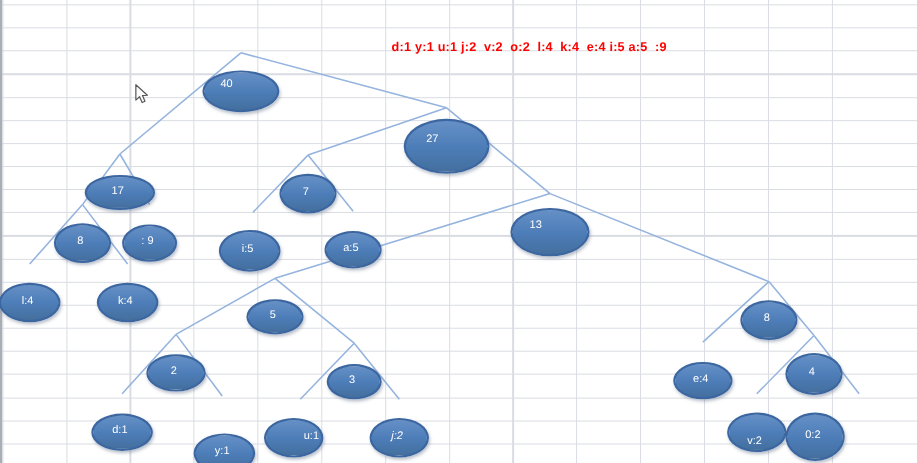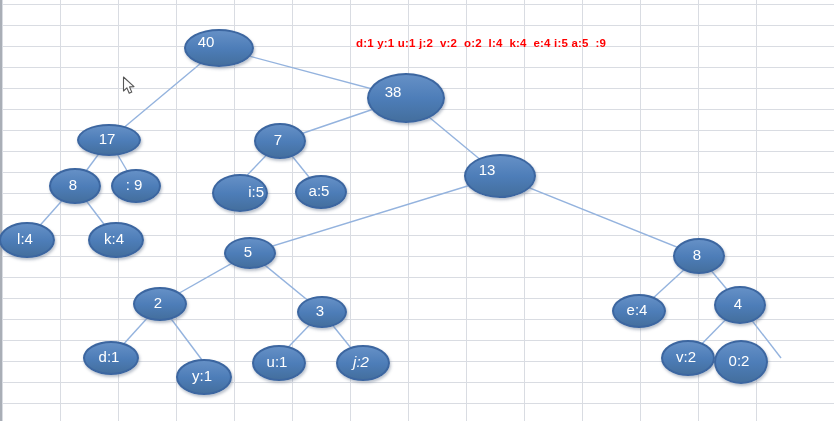--- a/index.html
+++ b/index.html
@@ -19,21 +19,21 @@
     position:absolute;left:0;top:0;width:2px;height:421px;background:var(--edge-strip);
   }
   #edges{position:absolute;left:0;top:0;width:834px;height:421px;}
   #edges line{stroke:var(--edge);stroke-width:1.4px;}
   .node{
     position:absolute;box-sizing:border-box;border-radius:50%;
     border:2px solid var(--node-border);
     background:linear-gradient(180deg, #6590c6 0%, var(--node-fill) 52%, #446f9e 100%);
     box-shadow:1px 2px 3px rgba(100,115,140,.45);
     display:flex;align-items:center;justify-content:center;
-    color:var(--node-text);font-size:15px;
+    color:var(--node-text);font-size:10px;margin-top:35px;
   }
   .node .lbl{transform:translate(-2px,-2px);white-space:pre;}
   .node.big .lbl{transform:translate(-13px,-7px);}
   .legend{
     position:absolute;color:var(--red);font-size:11.5px;letter-spacing:.2px;white-space:pre;
   }
   .cursor{position:absolute;pointer-events:none;}
 </style>
 </head>
 <body style="--grid: #d9dce2; --edge-strip: #a9aeb6; --edge: #94b3de; --node-fill: #4d7db8; --node-border: #3c66a0; --node-text: #ffffff; --red: #ff0000;">
@@ -65,41 +65,41 @@
     <line x1="699" y1="256" x2="740" y2="305"></line>
     <line x1="740" y1="305" x2="688" y2="358"></line>
     <line x1="740" y1="305" x2="781" y2="358"></line>
   </svg>
 
 <div id="nodes">
     <div class="node big" style="left: 184px; top: 29px; width: 70px; height: 38px;">
       <span class="lbl">40</span>
     </div>
     <div class="node big" style="left: 367px; top: 73px; width: 78px; height: 50px;">
-      <span class="lbl">38</span>
+      <span class="lbl">27</span>
     </div>
     <div class="node" style="left: 77px; top: 124px; width: 64px; height: 32px;">
       <span class="lbl">17</span>
     </div>
     <div class="node" style="left: 49px; top: 168px; width: 52px; height: 36px;">
       <span class="lbl">8</span>
     </div>
     <div class="node" style="left: 111px; top: 169px; width: 50px; height: 34px;">
       <span class="lbl">: 9</span>
     </div>
     <div class="node" style="left: -1px; top: 222px; width: 56px; height: 36px;">
       <span class="lbl">l:4</span>
     </div>
     <div class="node" style="left: 88px; top: 222px; width: 56px; height: 36px;">
       <span class="lbl">k:4</span>
     </div>
     <div class="node" style="left: 254px; top: 123px; width: 52px; height: 36px;">
       <span class="lbl">7</span>
     </div>
-    <div class="node" style="left: 212px; top: 174px; width: 56px; height: 38px; justify-content: flex-end;">
+    <div class="node" style="left: 199px; top: 174px; width: 56px; height: 38px;">
       <span class="lbl">i:5</span>
     </div>
     <div class="node" style="left: 295px; top: 175px; width: 52px; height: 34px;">
       <span class="lbl">a:5</span>
     </div>
     <div class="node big" style="left: 464px; top: 154px; width: 72px; height: 44px;">
       <span class="lbl">13</span>
     </div>
     <div class="node" style="left: 224px; top: 237px; width: 52px; height: 32px;">
       <span class="lbl">5</span>
@@ -109,36 +109,36 @@
     </div>
     <div class="node" style="left: 297px; top: 296px; width: 50px; height: 32px;">
       <span class="lbl">3</span>
     </div>
     <div class="node" style="left: 83px; top: 341px; width: 56px; height: 34px;">
       <span class="lbl">d:1</span>
     </div>
     <div class="node" style="left: 176px; top: 359px; width: 56px; height: 36px;">
       <span class="lbl">y:1</span>
     </div>
-    <div class="node" style="left: 252px; top: 345px; width: 54px; height: 36px;">
+    <div class="node" style="left: 240px; top: 345px; width: 54px; height: 36px; justify-content: flex-end;">
       <span class="lbl">u:1</span>
     </div>
     <div class="node" style="left: 336px; top: 345px; width: 54px; height: 36px; font-style: italic;">
       <span class="lbl">j:2</span>
     </div>
     <div class="node" style="left: 673px; top: 238px; width: 52px; height: 36px;">
       <span class="lbl">8</span>
     </div>
     <div class="node" style="left: 612px; top: 294px; width: 54px; height: 34px;">
       <span class="lbl">e:4</span>
     </div>
     <div class="node" style="left: 714px; top: 286px; width: 52px; height: 38px;">
       <span class="lbl">4</span>
     </div>
-    <div class="node" style="left: 661px; top: 340px; width: 54px; height: 36px;">
+    <div class="node" style="left: 661px; top: 340px; width: 54px; height: 36px; align-items: flex-end;">
       <span class="lbl">v:2</span>
     </div>
     <div class="node" style="left: 714px; top: 340px; width: 54px; height: 44px;">
       <span class="lbl">0:2</span>
     </div>
   </div>
 
 <div class="legend" style="left: 356px; top: 37px; font-weight: bold;">d:1 y:1 u:1 j:2  v:2  o:2  l:4  k:4  e:4 i:5 a:5  :9</div>
 
 <div class="cursor" style="left: 122px; top: 76px;">

